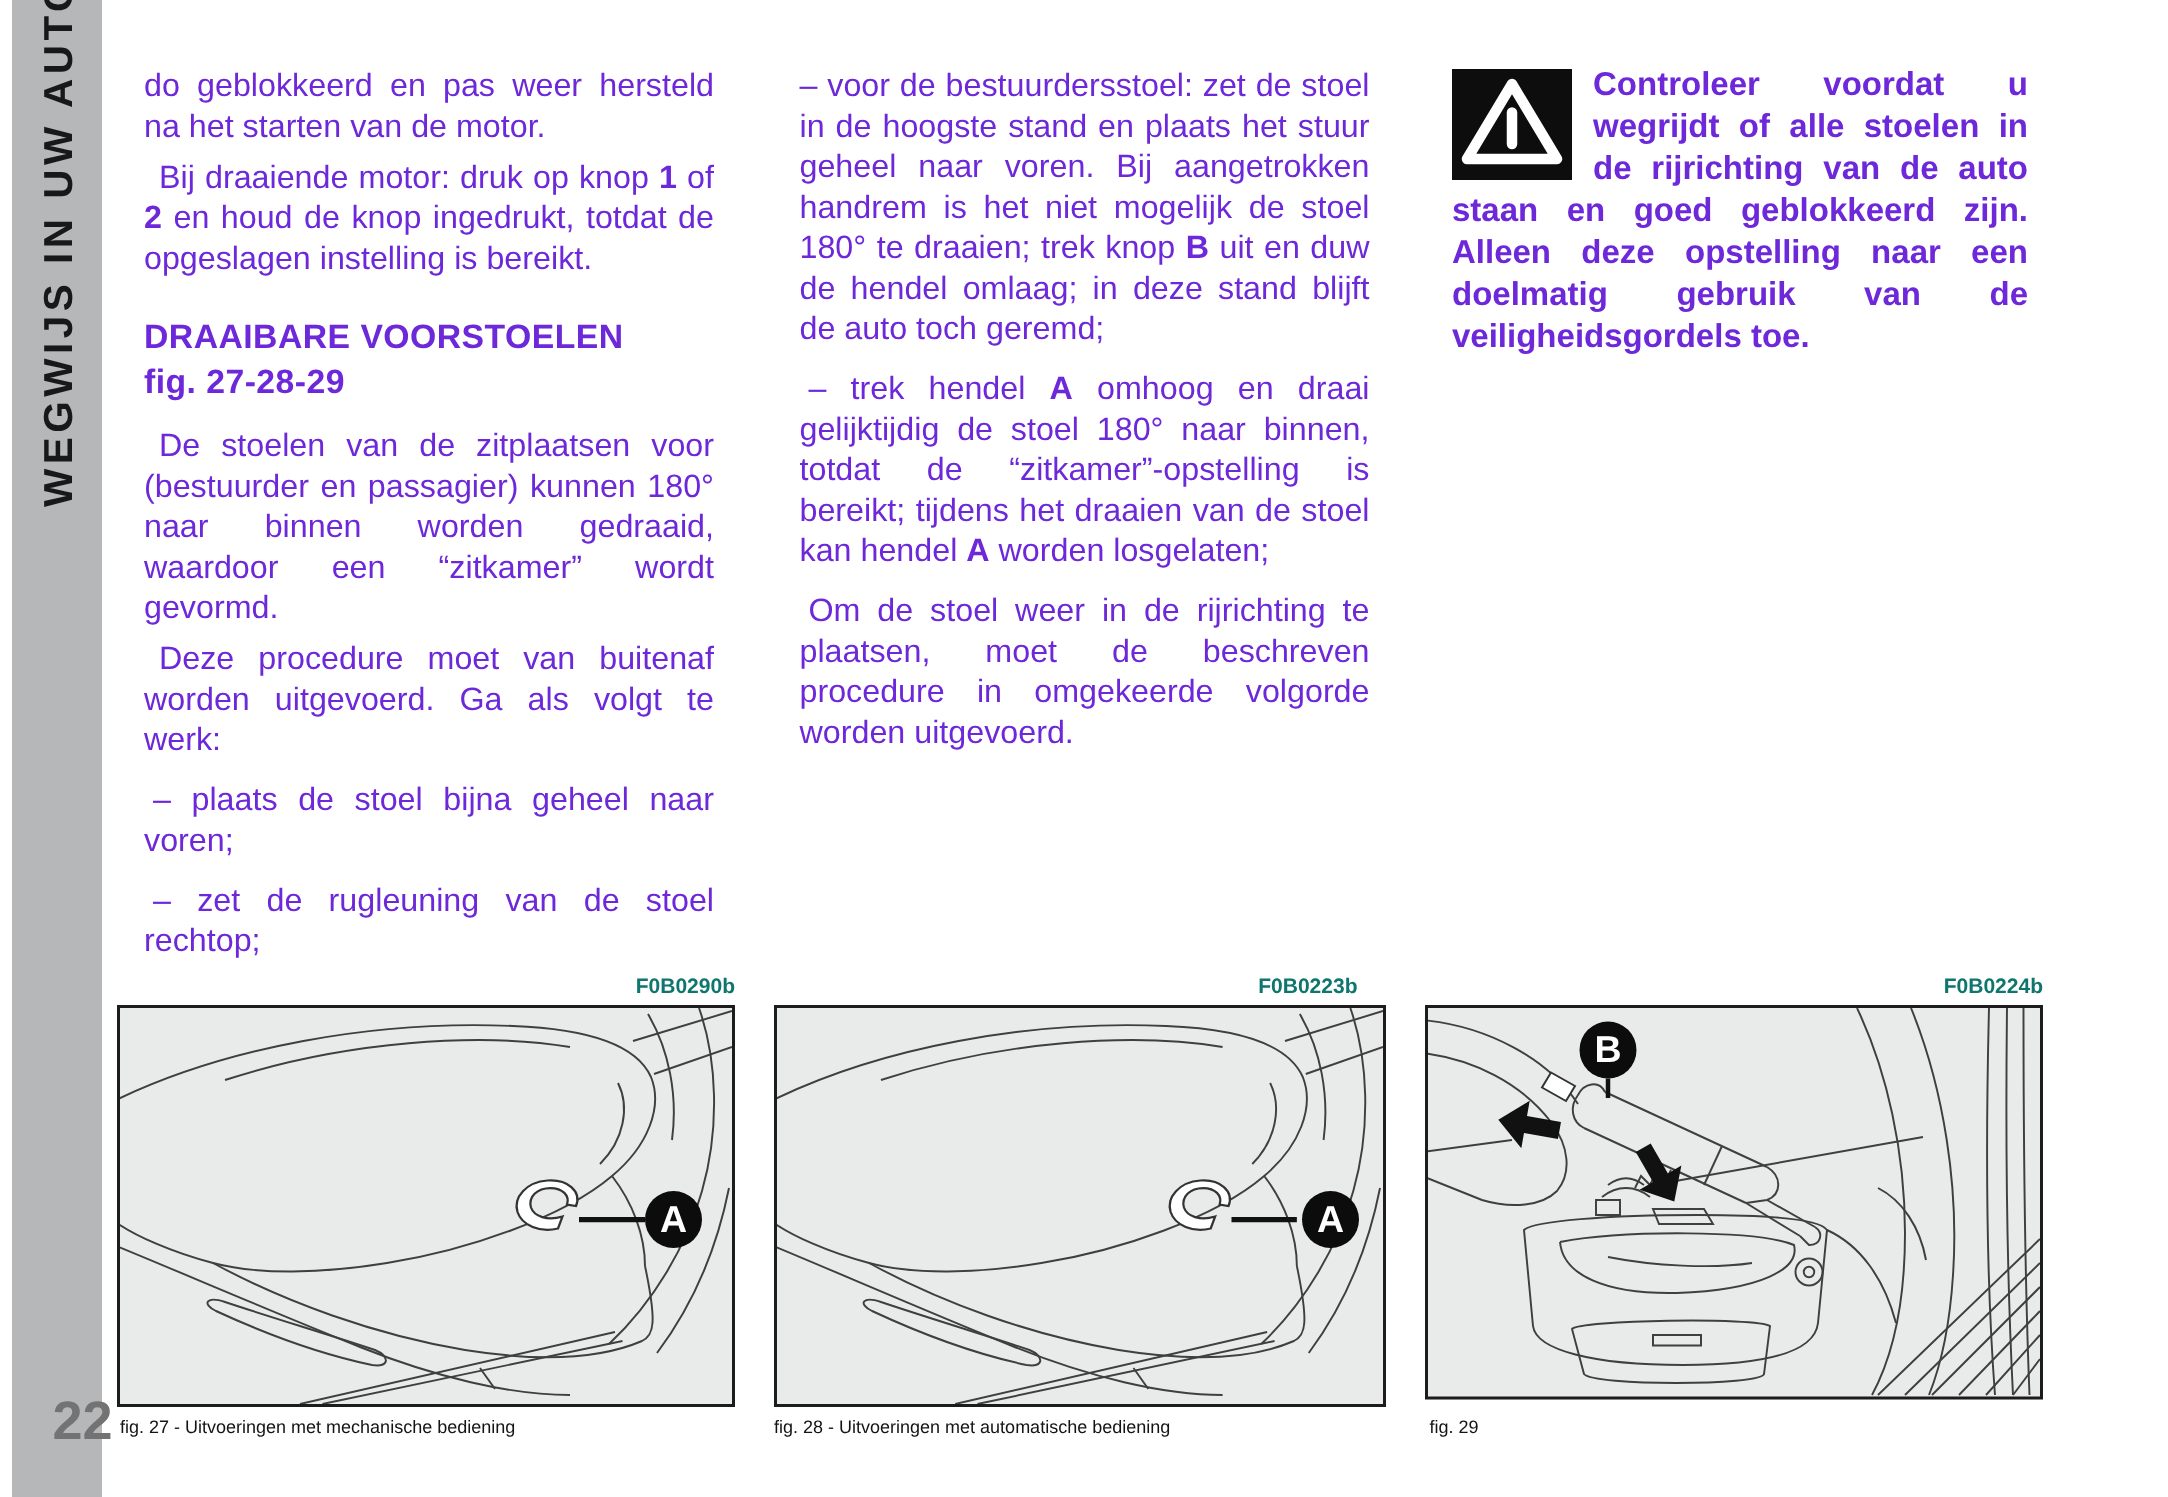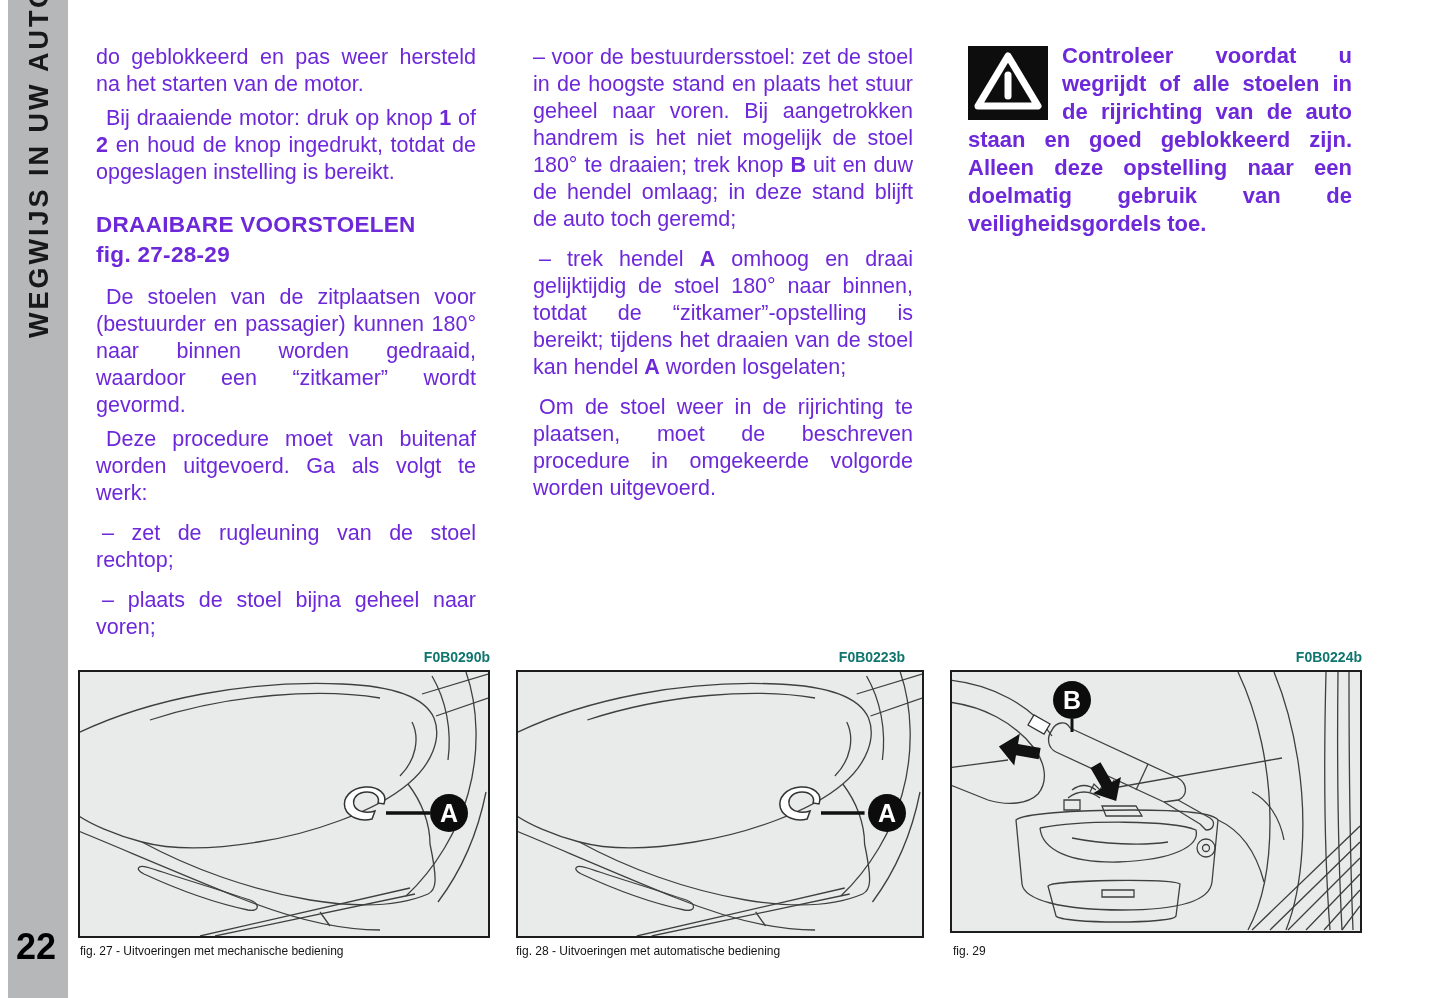--- a/index.html
+++ b/index.html
@@ -3,22 +3,22 @@
 <meta charset="utf-8">
 <style>
   html,body{margin:0;padding:0;background:#fff;}
   .page{position:relative;width:1445px;height:998px;background:#ffffff;overflow:hidden;
         font-family:"Liberation Sans",sans-serif;color:#121212;}
 
   
   .strip{position:absolute;left:8px;top:0;width:60px;height:998px;background:#b5b7b9;}
   .side-label{position:absolute;left:24px;top:338px;transform:rotate(-90deg);transform-origin:0 0;
         white-space:nowrap;font-size:27px;font-weight:700;letter-spacing:3px;color:#17181a;}
-  .page-num{position:absolute;left:6px;top:926px;width:60px;text-align:center;
-        font-size:36px;font-weight:700;color:#000000;}
+  .page-num{position:absolute;left:25px;top:926px;width:60px;text-align:center;
+        font-size:36px;font-weight:700;color:#737373;}
 
   
   .col{position:absolute;top:44px;width:380px;font-size:21.5px;line-height:27px;
        text-align:justify;color:#6d28d9;}
   .col1{left:96px;}
   .col2{left:533px;}
   .col3{left:968px;width:384px;top:42px;}
   .c-par{margin:0 0 7px 0;text-indent:10px;}
   .c-par.noind{text-indent:0;}
   .c-dash{margin:13px 0 0 0;text-indent:6px;}
@@ -46,22 +46,22 @@
 
   <div class="col col1">
     <p class="c-par noind">do geblokkeerd en pas weer hersteld na het starten van de motor.</p>
     <p class="c-par"><span>Bij draaiende motor: druk op knop </span><b>1</b><span> of </span><b>2</b><span> en houd de knop ingedrukt, totdat de opgeslagen instelling is bereikt.</span></p>
     <h3 class="c-head">
       <span>DRAAIBARE VOORSTOELEN</span><br>
       <span>fig. 27-28-29</span>
     </h3>
     <p class="c-par">De stoelen van de zitplaatsen voor (bestuurder en passagier) kunnen 180° naar binnen worden gedraaid, waardoor een “zitkamer” wordt gevormd.</p>
     <p class="c-par">Deze procedure moet van buitenaf worden uitgevoerd. Ga als volgt te werk:</p>
+    <p class="c-dash">– plaats de stoel bijna geheel naar voren;</p>
     <p class="c-dash">– zet de rugleuning van de stoel rechtop;</p>
-    <p class="c-dash">– plaats de stoel bijna geheel naar voren;</p>
   </div>
 
   <div class="col col2">
     <p class="c-par noind"><span>– voor de bestuurdersstoel: zet de stoel in de hoogste stand en plaats het stuur geheel naar voren. Bij aangetrokken handrem is het niet mogelijk de stoel 180° te draaien; trek knop </span><b>B</b><span> uit en duw de hendel omlaag; in deze stand blijft de auto toch geremd;</span></p>
     <p class="c-dash"><span>– trek hendel </span><b>A</b><span> omhoog en draai gelijktijdig de stoel 180° naar binnen, totdat de “zitkamer”-opstelling is bereikt; tijdens het draaien van de stoel kan hendel </span><b>A</b><span> worden losgelaten;</span></p>
     <p class="c-dash">Om de stoel weer in de rijrichting te plaatsen, moet de beschreven procedure in omgekeerde volgorde worden uitgevoerd.</p>
   </div>
 
   <div class="col col3">
     <span class="warn-icon">

